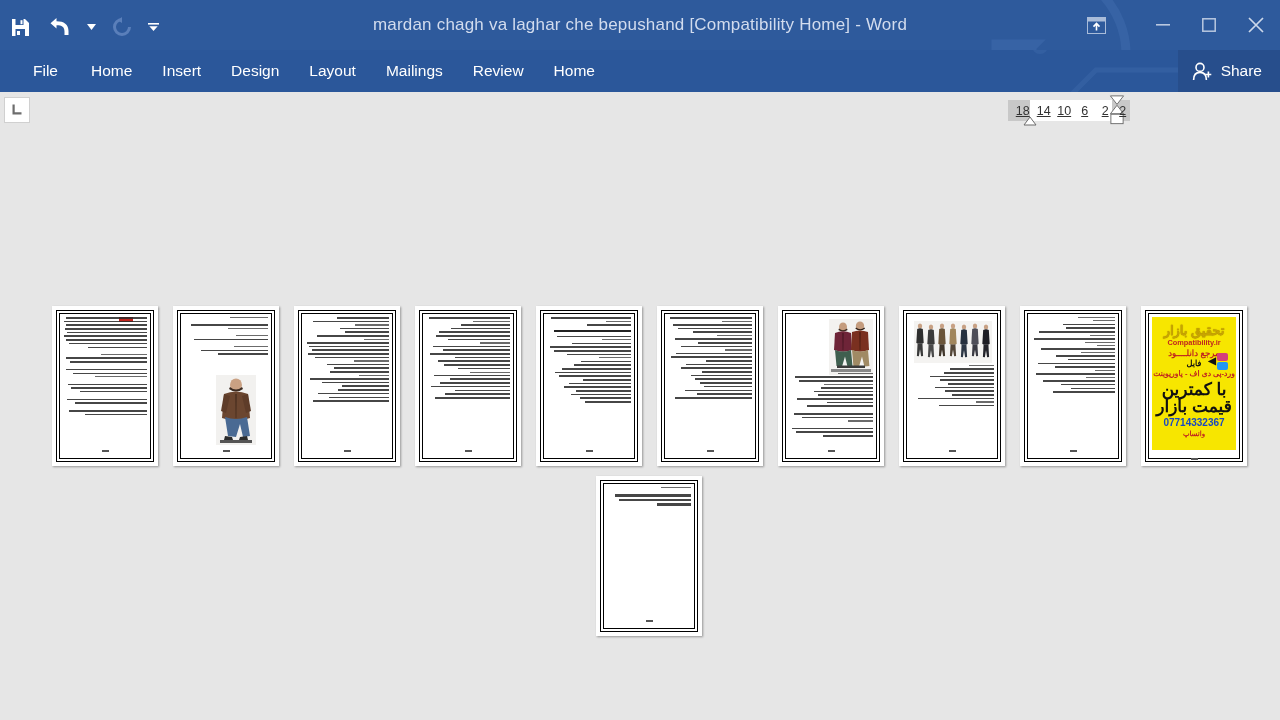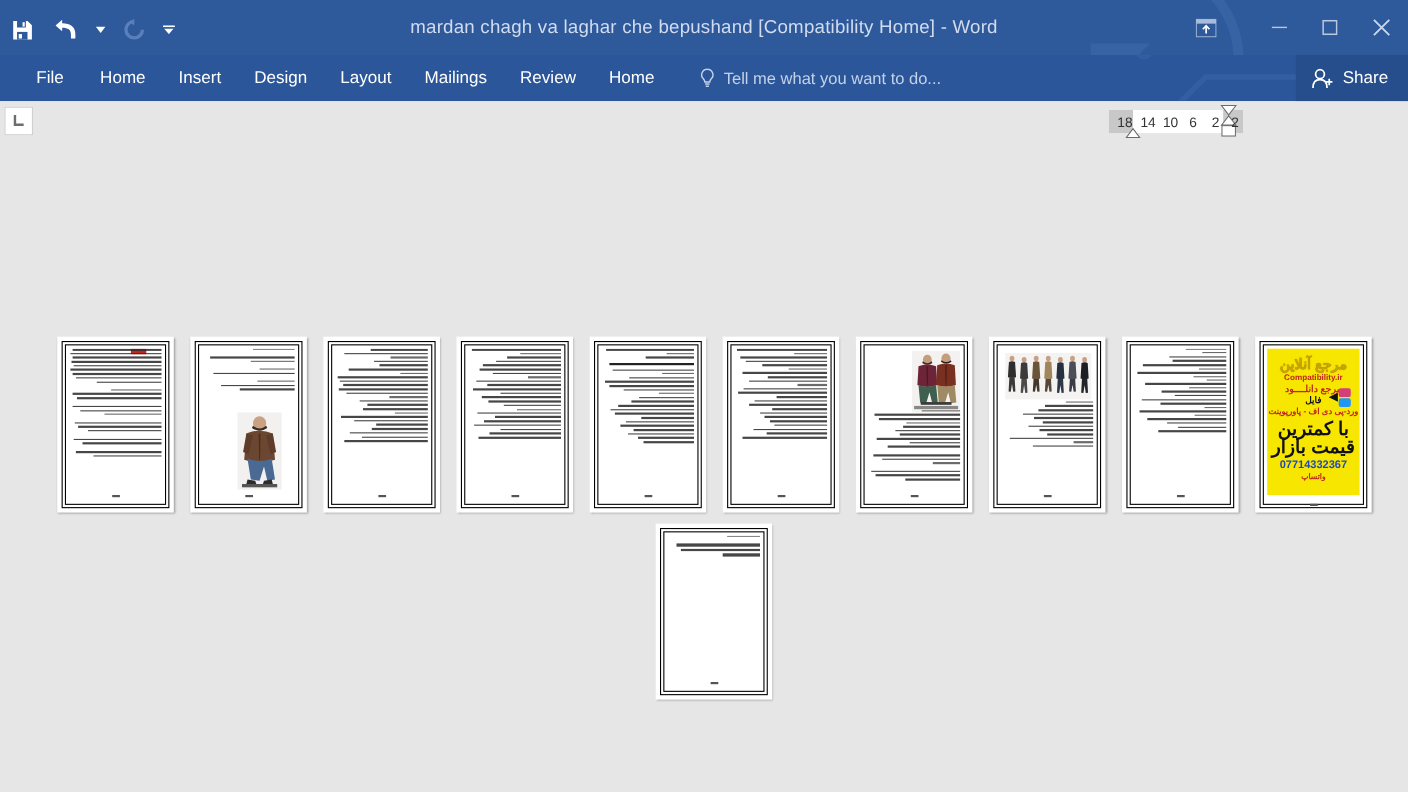--- a/index.html
+++ b/index.html
@@ -90,21 +90,21 @@
     display: flex; align-items: center; justify-content: center;
   }
   .hruler {
     position: absolute; top: 8px; left: 1008px;
     height: 21px; width: 122px;
     background: #ffffff;
     display: flex; align-items: center;
     font-size: 12.5px; color: #333;
   }
   .hruler .grayend { position: absolute; top: 0; height: 21px; background: #c8c8c8; }
-  .hruler .ticks { position: relative; z-index: 2; display: flex; gap: 0; width: 100%; padding-left: 4px; }
+  .hruler .ticks { position: relative; z-index: 2; display: flex; gap: 0; width: 100%; padding-left: 4px; text-decoration: underline; }
   .hruler .ticks span { display: inline-block; text-align: center; }
   .indent-marks { position: absolute; left: 1106px; top: 2px; width: 22px; height: 32px; }
   .left-indent-mark { position: absolute; left: 1022px; top: 24px; }
 
   
   .vruler {
     position: absolute; left: 8px; top: 298px;
     width: 17px; height: 176px;
     background: #ffffff;
   }
@@ -270,27 +270,20 @@
 
     <div class="tab first">File</div>
     <div class="tab">Home</div>
     <div class="tab">Insert</div>
     <div class="tab">Design</div>
     <div class="tab">Layout</div>
     <div class="tab">Mailings</div>
     <div class="tab">Review</div>
     <div class="tab">Home</div>
 
-    <div class="tellme">
-      <svg width="14" height="18" viewBox="0 0 14 18">
-        <path d="M7 1 A5 5 0 0 0 3.4 9.6 C4.4 10.7 4.7 11.4 4.8 12.6 L9.2 12.6 C9.3 11.4 9.6 10.7 10.6 9.6 A5 5 0 0 0 7 1 Z" fill="none" stroke="#c4d2e8" stroke-width="1.3"></path>
-        <path d="M5 14.4 L9 14.4 M5.6 16.4 L8.4 16.4" stroke="#c4d2e8" stroke-width="1.3"></path>
-      </svg>
-      <span>Tell me what you want to do...</span>
-    </div>
 
     <div class="share">
       <svg width="20" height="19" viewBox="0 0 20 19">
         <circle cx="8" cy="5.4" r="4" fill="none" stroke="#ffffff" stroke-width="1.6"></circle>
         <path d="M1.6 18 C1.6 12.6 4.6 10.4 8 10.4 C11.4 10.4 14.4 12.6 14.4 18" fill="none" stroke="#ffffff" stroke-width="1.6"></path>
         <path d="M16.4 9.6 L16.4 15.4 M13.5 12.5 L19.3 12.5" stroke="#ffffff" stroke-width="1.6"></path>
       </svg>
       <span>Share</span>
     </div>
   </div>
@@ -682,21 +675,21 @@
         <div class="pgnum">
             <i></i>
           </div>
       </div>
     </div>
 
     <div class="page adpage" style="left:1141px; top:178px; width:106px; height:160px;">
       <div class="frame-outer"></div>
       <div class="frame-inner"></div>
       <div class="adbox">
-        <div class="ad-l ad-title">مرجع آنلاین</div>
+        <div class="ad-l ad-title">تحقیق بازار</div>
         <div class="ad-l ad-url">Compatibility.ir</div>
         <div class="ad-l ad-red">مرجع دانلــــود</div>
         <div class="ad-l ad-black">فایل</div>
         <div class="ad-l ad-red2">ورد-پی دی اف - پاورپوینت</div>
         <div class="ad-l ad-big">با کمترین قیمت بازار</div>
         <div class="ad-l ad-phone">
           <span>07714332367</span>
           <span style="color:#c0261f;font-size:7px">واتساپ</span>
         </div>
         <div class="ad-icons">

